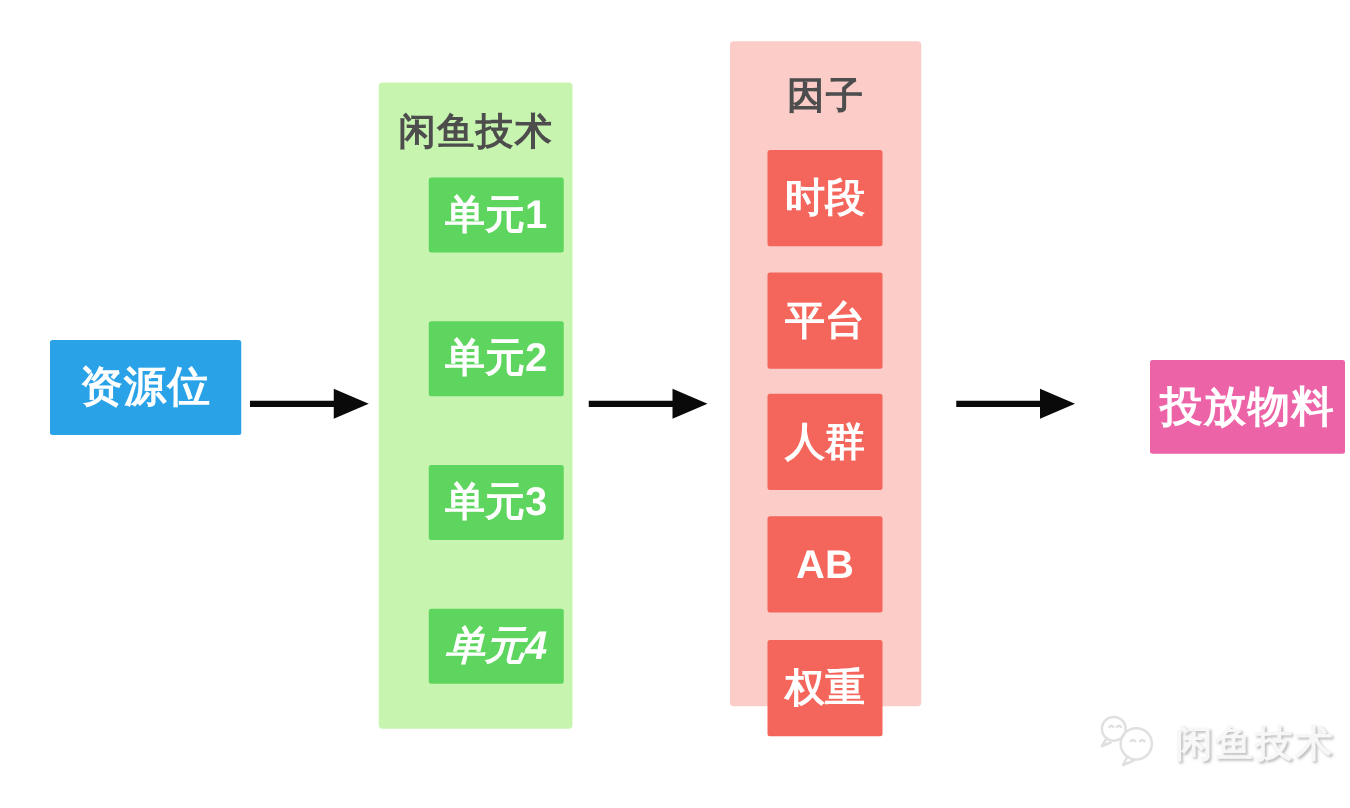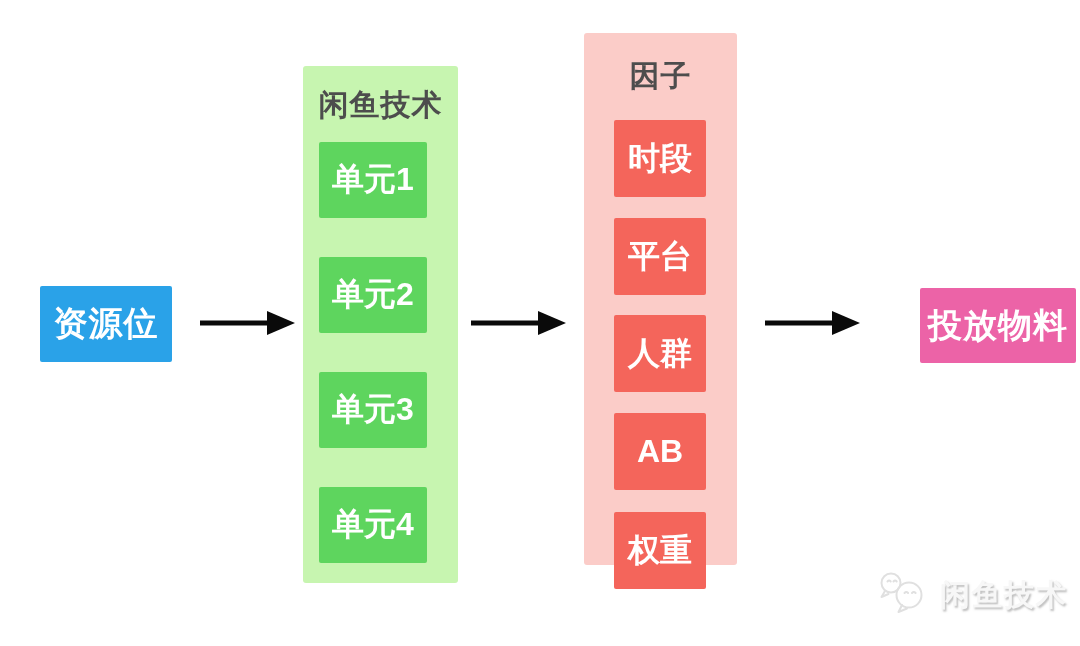--- a/index.html
+++ b/index.html
@@ -15,21 +15,21 @@
   }
   
   .node {
     position: absolute;
     display: flex; align-items: center; justify-content: center;
     color: #ffffff;
     font-size: 34px; font-weight: 700;
     letter-spacing: 1px;
     border-radius: 2px;
   }
-  .node-source { left: 40px;  top: 286px; width: 132px; height: 76px; background: var(--blue); }
+  .node-source { left: 40px;  top: 272px; width: 153px; height: 76px; background: var(--blue); }
   .node-output { left: 884px; top: 288px; width: 156px; height: 75px; background: var(--magenta); margin-left: 36px; }
   
   .group {
     position: absolute;
     border-radius: 3px;
   }
   .group-units   { left: 303px; top: 66px; width: 155px; height: 517px; background: var(--green-light); }
   .group-factors { left: 584px; top: 33px; width: 153px; height: 532px; background: var(--pink-light); }
   .group-title {
     position: absolute;
@@ -41,22 +41,22 @@
   }
   .group-units .group-title   { top: 19px; }
   .group-factors .group-title { top: 23px; }
   .item-box {
     position: absolute;
     display: flex; align-items: center; justify-content: center;
     color: #ffffff;
     font-size: 32px; font-weight: 700;
     border-radius: 2px;
   }
-  .group-units .item-box { left: 16px; width: 108px; height: 76px; background: var(--green); }
-  .unit-0 { top: 76px; }  .unit-1 { top: 191px; } .unit-2 { top: 306px; } .unit-3 { top: 421px; }
+  .group-units .item-box { left: 40px; width: 108px; height: 60px; background: var(--green); }
+  .unit-0 { top: 76px; }  .unit-1 { top: 191px; } .unit-2 { top: 306px; } .unit-3 { top: 421px; font-style: italic; }
   .group-factors .item-box { left: 30px; width: 92px; height: 77px; background: var(--red); margin-top: 12px; }
   .factor-0 { top: 75px; } .factor-1 { top: 173px; } .factor-2 { top: 270px; }
   .factor-3 { top: 368px; } .factor-4 { top: 467px; }
   
   .arrow { position: absolute; width: 100px; height: 40px; color: var(--arrow); }
   .arrow-1 { left: 197px; top: 303px; }
   .arrow-2 { left: 468px; top: 303px; }
   .arrow-3 { left: 762px; top: 303px; }
   
   .watermark {

